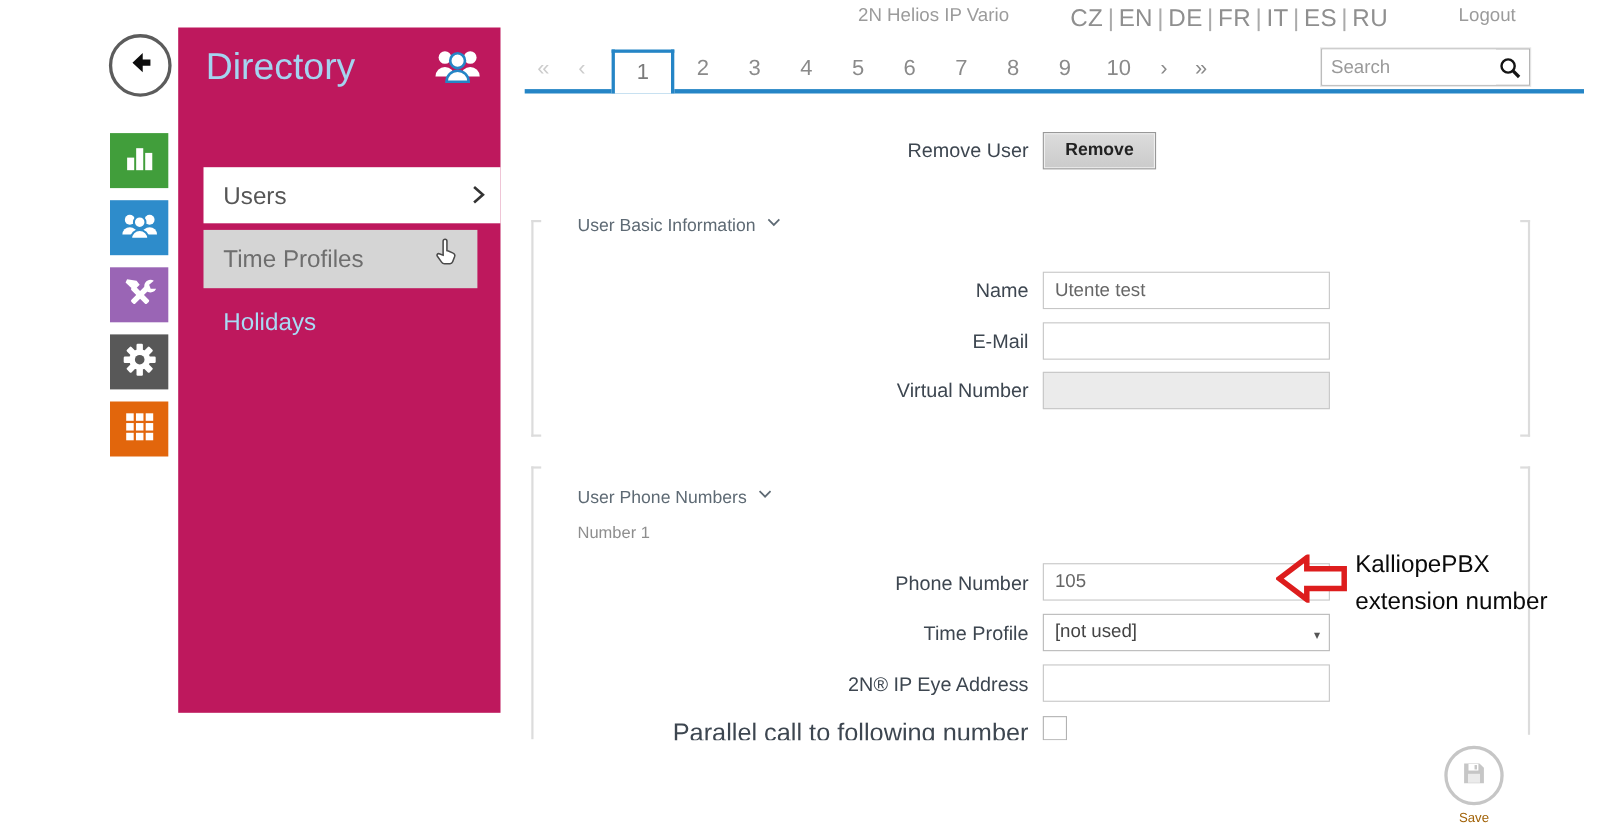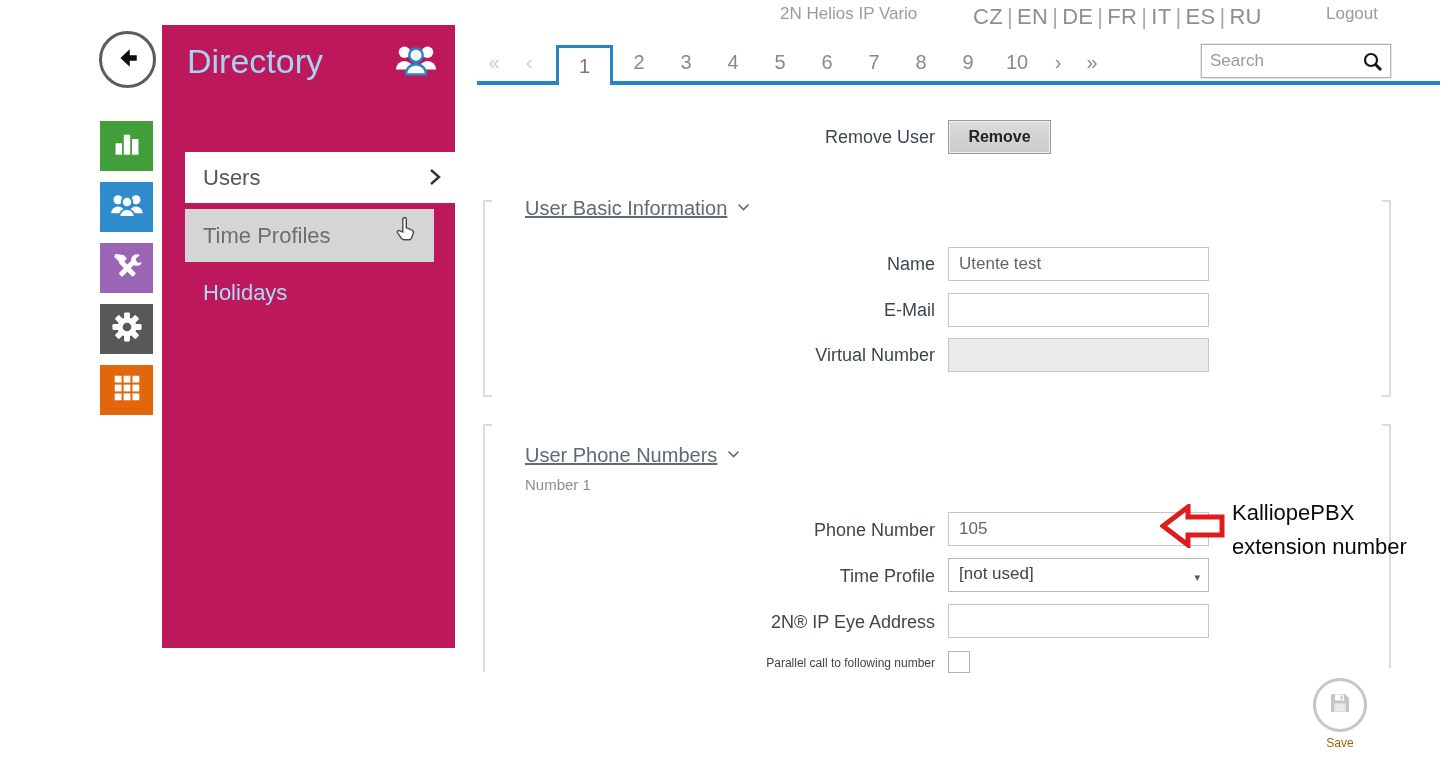--- a/index.html
+++ b/index.html
@@ -61,35 +61,35 @@
                 box-shadow:inset 0 0 0 1px #efefef; font-size:16px; font-weight:bold; color:#222;
                 font-family:"Liberation Sans",sans-serif; }
 
   
   .bracket-l { position:absolute; width:9px; border:2px solid #dcdcdc; border-right:none; }
   .bracket-r { position:absolute; width:9px; border:2px solid #dcdcdc; border-left:none; }
   .bl-1 { left:483px; top:200px; height:197px; }
   .br-1 { left:1382px; top:200px; height:197px; }
   .bl-2 { left:483px; top:424px; height:248px; border-bottom:none; }
   .br-2 { left:1382px; top:424px; height:244px; border-bottom:none; }
-  .sec-title { position:absolute; left:525px; font-size:20px; color:#5E6A74;text-decoration:underline; }
+  .sec-title { position:absolute; left:525px; font-size:16px; color:#5E6A74; }
   .sec-title .sec-chev { display:inline-block; margin-left:10px; vertical-align:3px; }
   .st-1 { top:194px; }
   .st-2 { top:419px;margin-top:22px; }
   .sub-label { position:absolute; left:525px; top:476px; font-size:15px; color:#8e8e8e; }
 
   .f-label { position:absolute; left:477px; width:458px; text-align:right; font-size:18px; color:#3d4650; }
   .f-input { position:absolute; left:948px; width:261px; height:34px; border:1px solid #c6c6c6; background:#fff;
              font-size:17px; color:#666; padding:0 10px; font-family:"Liberation Sans",sans-serif; outline:none; }
   .f-input:disabled { background:#ebebeb; color:#888; }
   .f-select { position:absolute; left:948px; width:261px; height:34px; border:1px solid #b9b9b9; background:#fff;
               font-size:17px; color:#444; padding:5px 10px 0 10px; }
   .f-select .dd-arrow { position:absolute; right:8px; top:12px; font-size:11px; color:#555; }
   .row-clip { position:absolute; left:477px; top:650px; width:740px; height:23px; overflow:hidden; }
-  .row-clip .cb-label { position:relative; display:inline-block; width:458px; text-align:right; font-size:12px; color:#3d4650; top:3px; }
+  .row-clip .cb-label { position:relative; display:inline-block; width:458px; text-align:right; font-size:23px; color:#3d4650; top:3px; }
   .checkbox { position:absolute; left:471px; top:1px; width:22px; height:22px; border:1px solid #b2b2b2;
               background:#fff; appearance:none; -webkit-appearance:none; }
 
   
   .ann-arrow { position:absolute; left:1160px; top:504px; }
   .ann-text { position:absolute; left:1232px; top:496px; font-size:22px; color:#0a0a0a; line-height:34px; }
 
   
   .save-btn { position:absolute; left:1313px; top:678px; width:54px; height:54px; border:3px solid #c6c6c6;
               border-radius:50%; background:#fff; display:flex; align-items:center; justify-content:center; }

